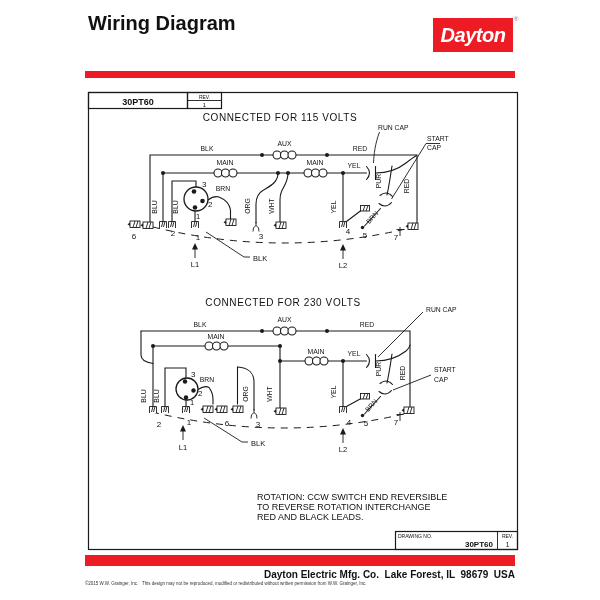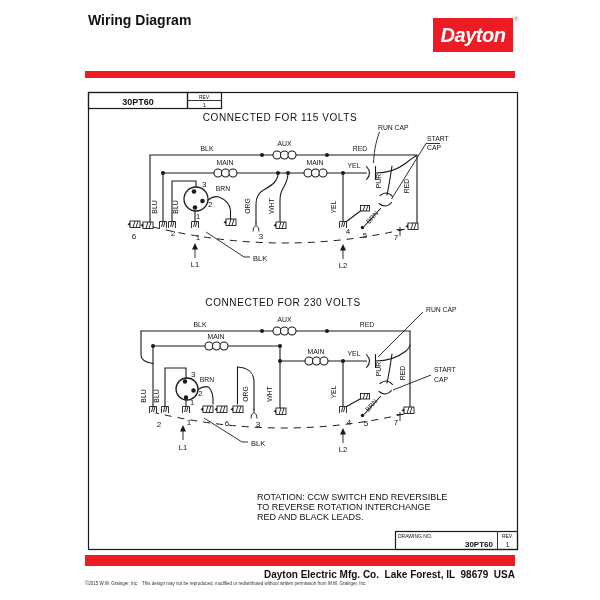--- a/index.html
+++ b/index.html
@@ -1,18 +1,18 @@
 <!DOCTYPE html>
 <html><head>
 <meta charset="utf-8">
 <style>
   html,body{margin:0;padding:0;width:600px;height:600px;background:#fff;overflow:hidden;
     font-family:"Liberation Sans",sans-serif;-webkit-font-smoothing:antialiased;}
   #page{position:relative;width:600px;height:600px;background:#fff;}
-  .hdr-title{position:absolute;left:88px;top:12px;font-size:14px;font-weight:bold;color:#111;}
+  .hdr-title{position:absolute;left:88px;top:12px;font-size:20px;font-weight:bold;color:#111;}
   .logo{position:absolute;left:433px;top:18px;width:80px;height:34px;background:#ED1C24;
     display:flex;align-items:center;justify-content:center;}
   .logo span{color:#ffffff;font-weight:bold;font-style:italic;font-size:20px;letter-spacing:-.5px;}
   .logo-reg{position:absolute;left:514px;top:16px;font-size:6px;color:#777;}
   .red-rule{position:absolute;left:85px;top:71px;width:430px;height:7px;background:#ED1C24;}
   .red-bar-bottom{position:absolute;left:85px;top:555px;width:430px;height:11px;background:#ED1C24;}
   .company{position:absolute;right:85px;top:569px;font-size:10px;font-weight:bold;color:#111;white-space:pre;}
   .copyright{position:absolute;left:85px;top:581px;font-size:4.5px;color:#333;white-space:pre;}
   svg{position:absolute;left:0;top:0;}
   svg text{fill:#111;font-family:"Liberation Sans",sans-serif;}

